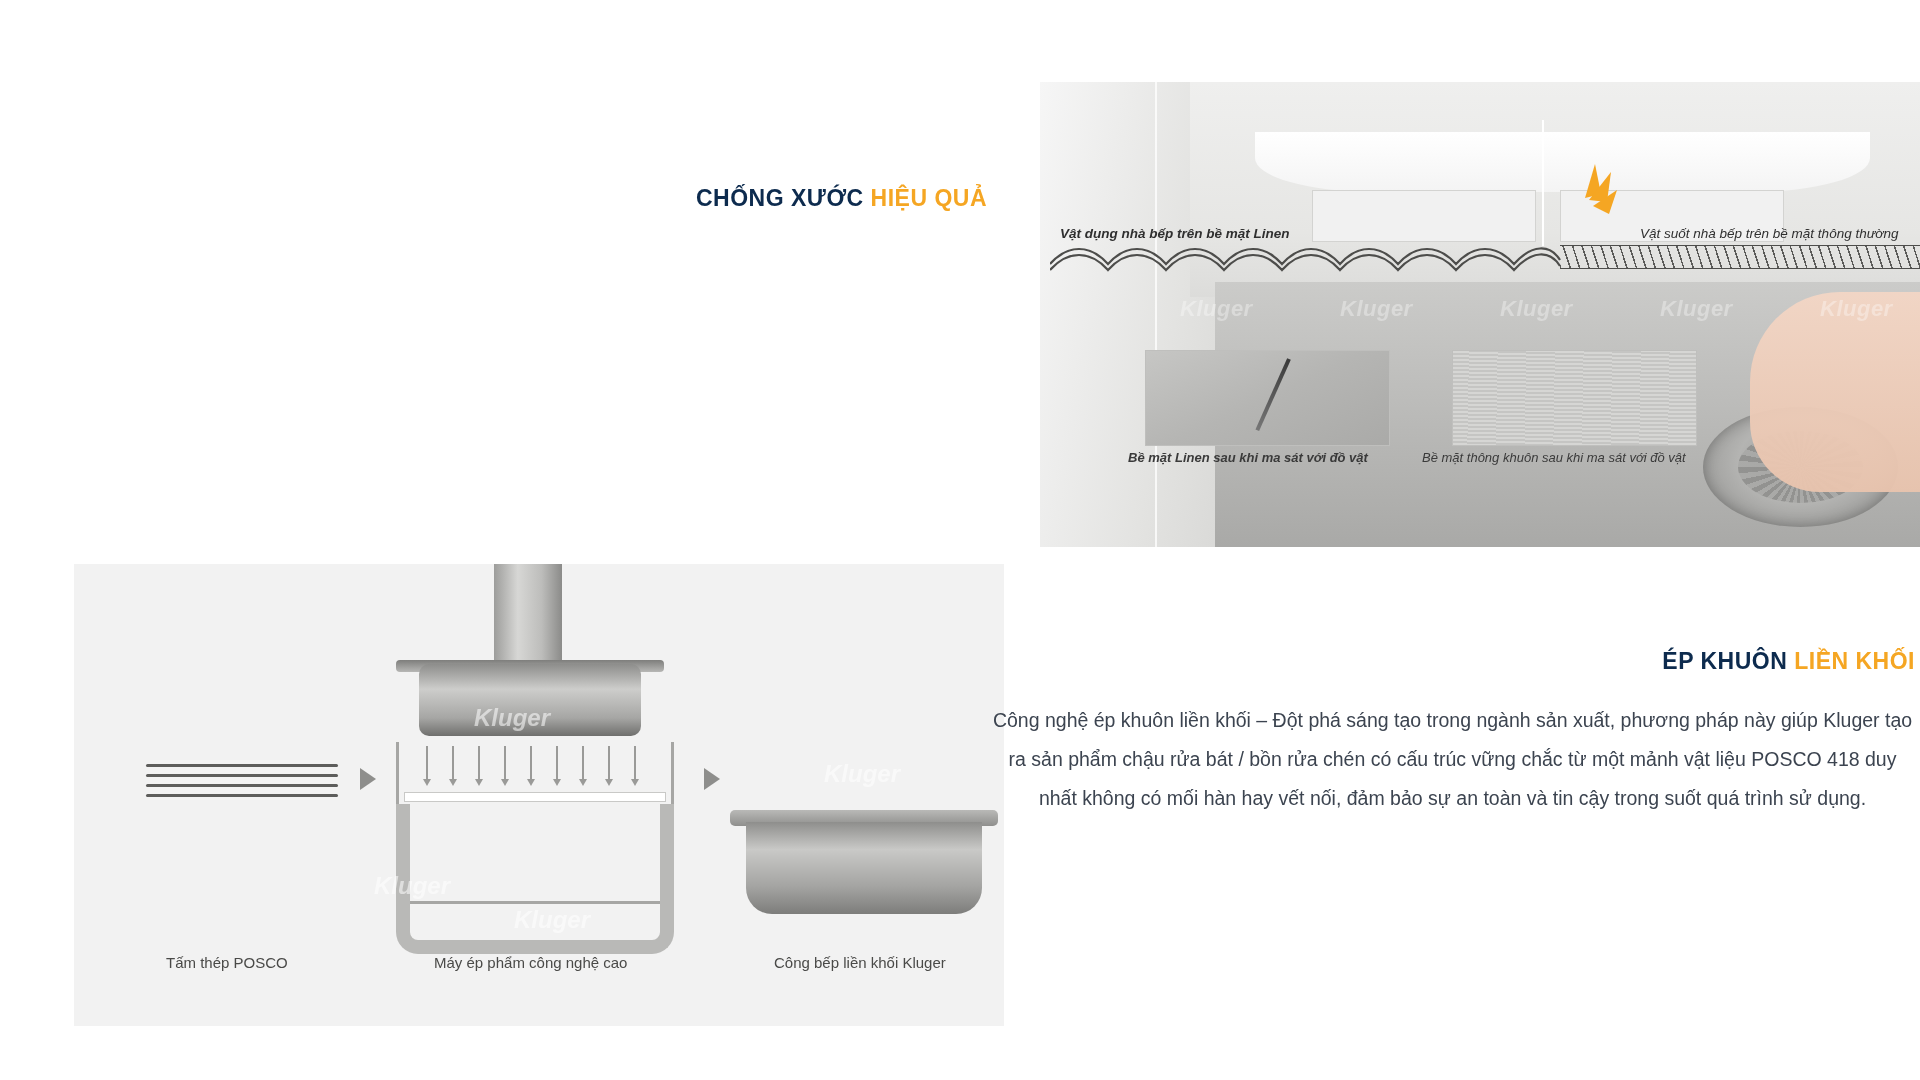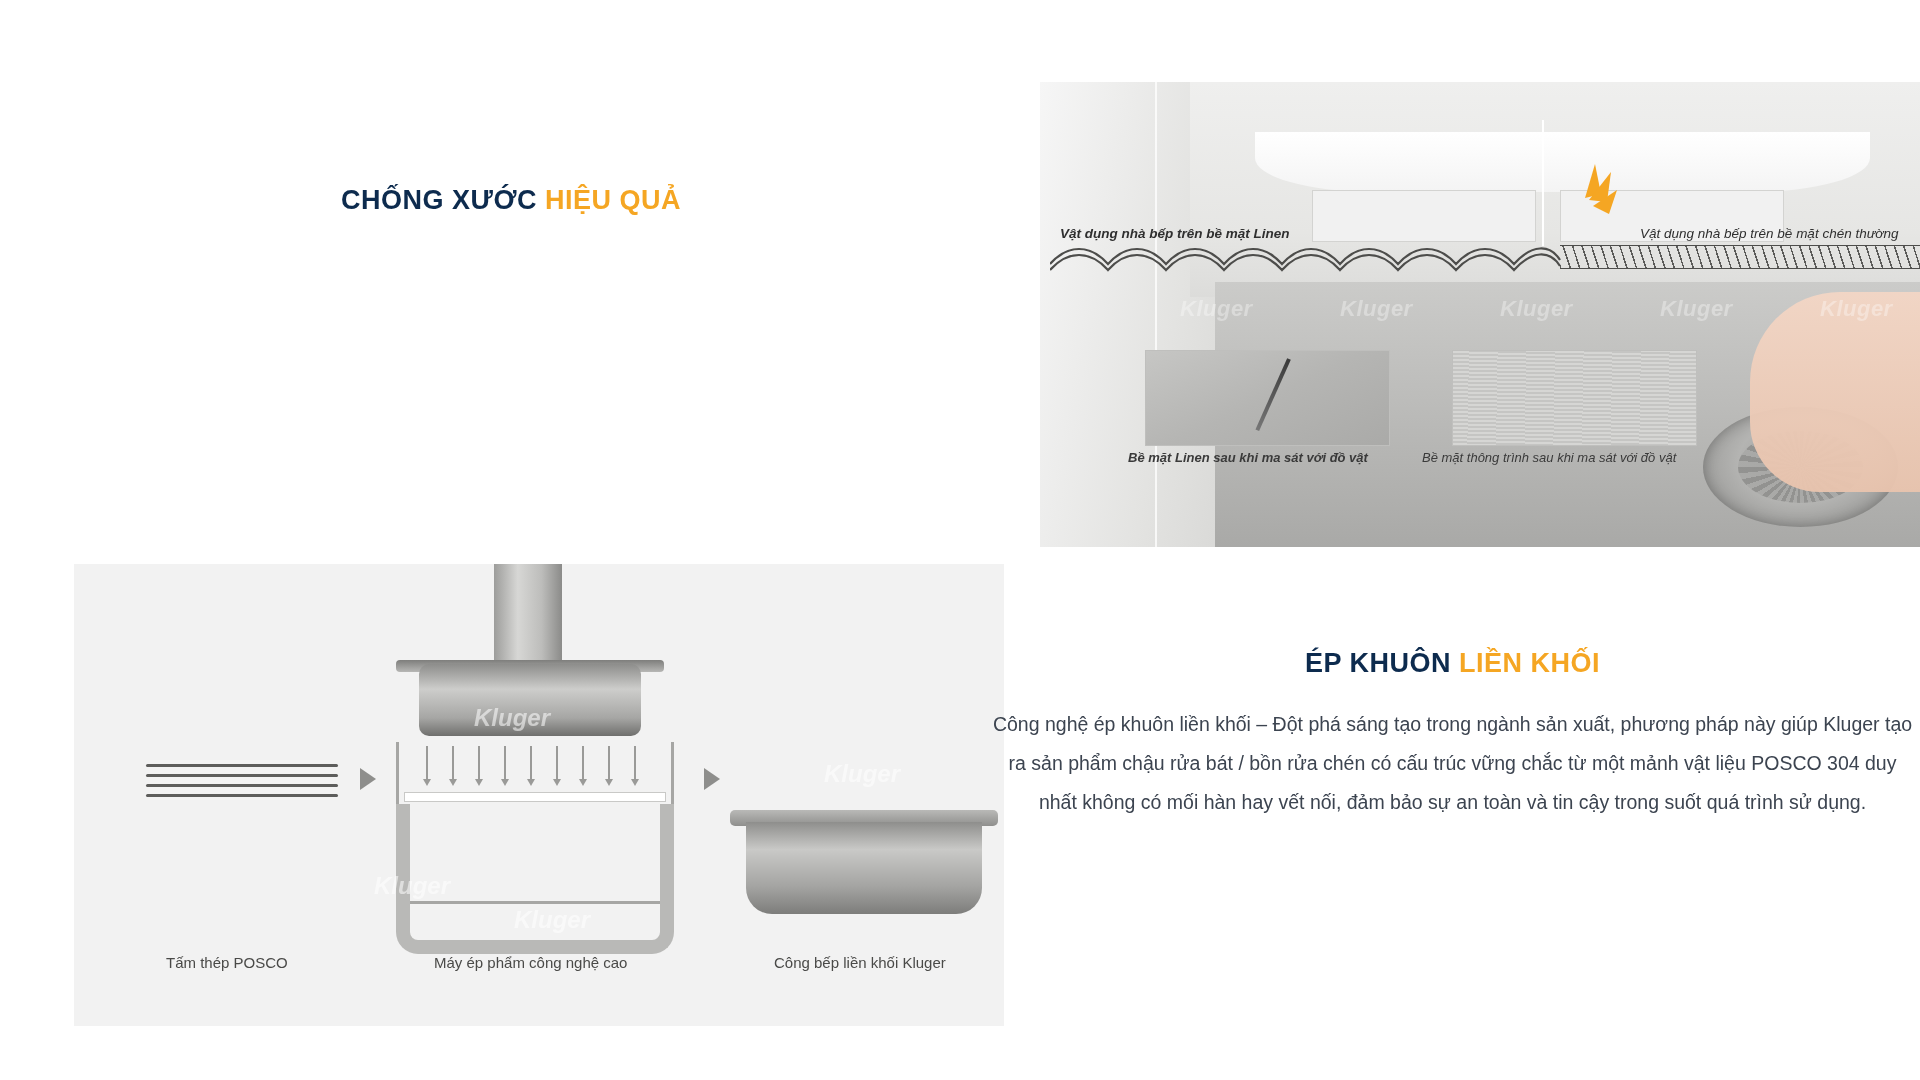--- a/index.html
+++ b/index.html
@@ -15,24 +15,24 @@
   }
   .page {
     position: relative;
     width: 1920px;
     height: 1080px;
     background: #ffffff;
   }
 
   
   .heading {
-    font-size: 27px;
+    font-size: 23px;
     font-weight: bold;
     letter-spacing: 0.5px;
-    text-align: center;
+    text-align: right;
     color: #0d2b4e;
     margin: 0 0 26px 0;
   }
   .heading .accent { color: #f5a623; }
   .body-copy {
     font-size: 19.5px;
     line-height: 2.0;
     color: #3c4450;
     text-align: center;
     margin: 0;
@@ -255,29 +255,29 @@
     </svg>
     <div class="hatch-row"></div>
 
     <svg class="arrow-burst" viewBox="0 0 70 70">
       <path d="M40,4 L30,38 L46,34 Z" fill="#f5a623"></path>
       <path d="M56,12 L34,40 L52,42 Z" fill="#f5a623"></path>
       <path d="M62,30 L38,46 L54,54 Z" fill="#f5a623"></path>
     </svg>
 
     <div class="lbl lbl-left">Vật dụng nhà bếp trên bề mặt Linen</div>
-    <div class="lbl lbl-right">Vật dụng nhà bếp trên bề mặt chén thường</div>
+    <div class="lbl lbl-right">Vật suốt nhà bếp trên bề mặt thông thường</div>
 
     <div class="swatch-left">
       <div class="pen"></div>
     </div>
     <div class="swatch-right"></div>
 
     <div class="cap-left">Bề mặt Linen sau khi ma sát với đồ vật</div>
-    <div class="cap-right">Bề mặt thông trình sau khi ma sát với đồ vật</div>
+    <div class="cap-right">Bề mặt thông khuôn sau khi ma sát với đồ vật</div>
 
     <div class="wm" style="left:140px;  top:214px;">Kluger</div>
     <div class="wm" style="left:300px;  top:214px;">Kluger</div>
     <div class="wm" style="left:460px;  top:214px;">Kluger</div>
     <div class="wm" style="left:620px;  top:214px;">Kluger</div>
     <div class="wm" style="left:780px;  top:214px;">Kluger</div>
   </figure>
 
   <figure class="fig-mold">
 
@@ -320,16 +320,16 @@
     <div class="wm" style="left:400px; top:140px;">Kluger</div>
     <div class="wm" style="left:300px; top:308px;">Kluger</div>
     <div class="wm" style="left:440px; top:342px;">Kluger</div>
     <div class="wm" style="left:750px; top:196px;">Kluger</div>
   </figure>
 
   <section class="block-text-2">
     <h2 class="heading">
       <span>ÉP KHUÔN </span><span class="accent">LIỀN KHỐI</span>
     </h2>
-    <p class="body-copy">Công nghệ ép khuôn liền khối – Đột phá sáng tạo trong ngành sản xuất, phương pháp này giúp Kluger tạo ra sản phẩm chậu rửa bát / bồn rửa chén có cấu trúc vững chắc từ một mảnh vật liệu POSCO 304 duy nhất không có mối hàn hay vết nối, đảm bảo sự an toàn và tin cậy trong suốt quá trình sử dụng.</p>
+    <p class="body-copy">Công nghệ ép khuôn liền khối – Đột phá sáng tạo trong ngành sản xuất, phương pháp này giúp Kluger tạo ra sản phẩm chậu rửa bát / bồn rửa chén có cấu trúc vững chắc từ một mảnh vật liệu POSCO 418 duy nhất không có mối hàn hay vết nối, đảm bảo sự an toàn và tin cậy trong suốt quá trình sử dụng.</p>
   </section>
 
 </div>
 
 </body></html>

